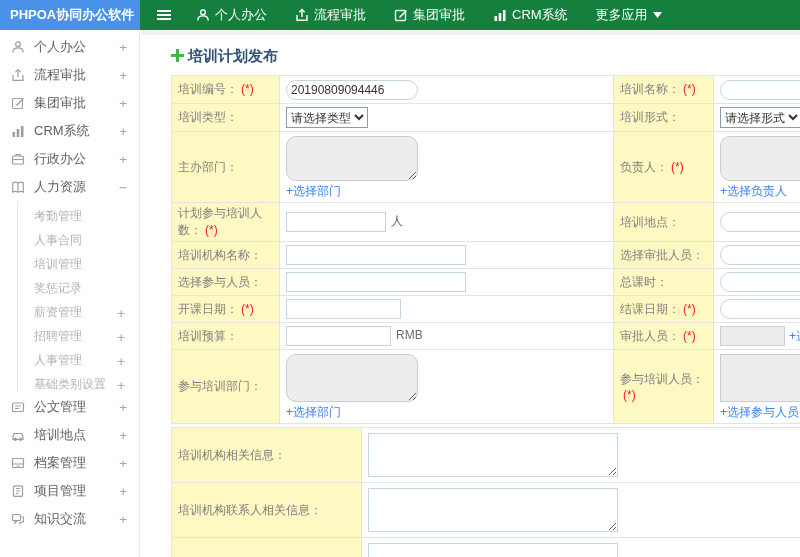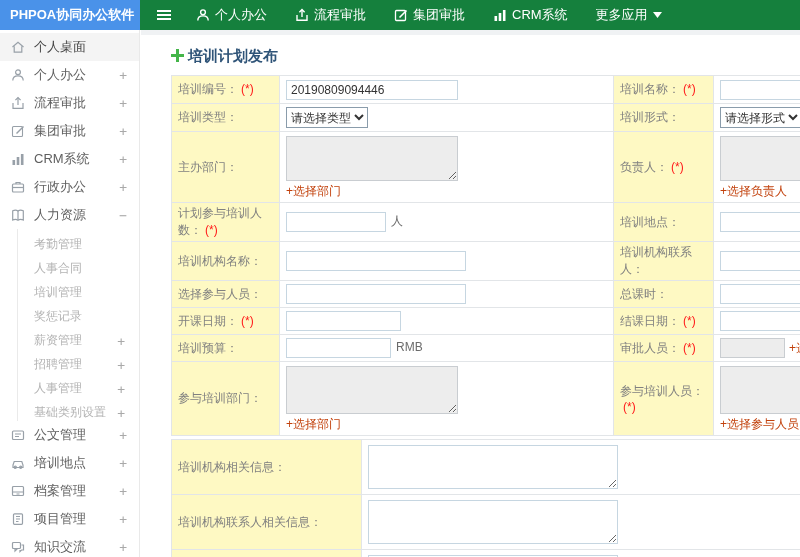--- a/index.html
+++ b/index.html
@@ -45,24 +45,24 @@
   .req{ color:#ff1a1a; margin-left:3px;}
   input.txt{ height:20px; border:1px solid #c6d6e1; font-size:12px; color:#333;
     padding:1px 4px; vertical-align:middle; background:#fff;
     font-family:"Liberation Sans","DejaVu Sans",sans-serif;}
   select.sel{ height:21px; font-size:12px; color:#333; border:1px solid #8a9cab; background:#fff;
     font-family:"Liberation Sans","DejaVu Sans",sans-serif;}
   textarea.gbox{ background:#ededed; border:1px solid #c9cdd1; resize:both;
     display:block; margin:2px 0;}
   textarea.wbox{ background:#fff; border:1px solid #c6d6e1; resize:both;
     display:block; margin:3px 0; width:250px; height:44px;}
-  a.lnk{ color:#c2410c; text-decoration:none; cursor:pointer; white-space:nowrap;}
+  a.lnk{ color:#3b82f6; text-decoration:none; cursor:pointer; white-space:nowrap;}
   .sfx{ margin-left:5px; color:#6b6b6b;}
   .w65{width:65px;} .w100{width:100px;} .w105{width:105px;} .w115{width:115px;}
-  .w140{width:140px;} .w150{width:172px;} .w180{width:180px;}
+  .w140{width:140px;} .w150{width:132px;border-radius:10px;} .w180{width:180px;}
   .h45{height:45px;} .h48{height:48px;}
   tr.rh{height:27px;} tr.rh1{height:28px;} tr.big{height:64px;} tr.big2{height:63px;}
   tr.ta{height:55px;} tr.ta2{height:50px;}
   .gap{height:3px;}
   .inline{display:flex; align-items:center; gap:4px;}
 </style>
 </head>
 <body>
 
 <div class="topbar">
@@ -120,29 +120,20 @@
       <span>
         <svg width="9" height="6" viewBox="0 0 9 6" fill="#fff">
             <path d="M0 0h9L4.5 6z"></path>
           </svg>
       </span>
     </div>
   </div>
 </div>
 
 <div class="sidebar">
-  <div class="sitem active">
-    <span class="ic">
-      <svg width="14" height="14" viewBox="0 0 14 14" fill="none" stroke="currentColor" stroke-width="1.2">
-          <path d="M1.5 7L7 2.2 12.5 7"></path>
-          <path d="M3.2 6.2v6h7.6v-6"></path>
-        </svg>
-    </span>
-    <span class="slbl">个人桌面</span>
-  </div>
   <div class="sitem">
     <span class="ic">
       <svg width="14" height="14" viewBox="0 0 14 14" fill="none" stroke="currentColor" stroke-width="1.2">
           <circle cx="7" cy="4.3" r="2.4"></circle>
           <path d="M1.8 12.5c0-2.9 2.3-4.6 5.2-4.6s5.2 1.7 5.2 4.6"></path>
         </svg>
     </span>
     <span class="slbl">个人办公</span>
     <span class="tog">+</span>
   </div>
@@ -331,21 +322,21 @@
       </tr>
       <tr class="rh">
         <td class="lblc"><span>计划参与培训人数：</span><span class="req">(*)</span></td>
         <td><input class="txt w100" style=""><span class="sfx">人</span></td>
         <td class="lblc"><span>培训地点：</span></td>
         <td><input class="txt w150" style=""></td>
       </tr>
       <tr class="rh">
         <td class="lblc"><span>培训机构名称：</span></td>
         <td><input class="txt w180" style=""></td>
-        <td class="lblc"><span>培训机构联系人：</span></td>
+        <td class="lblc"><span>选择审批人员：</span></td>
         <td><input class="txt w150" style=""></td>
       </tr>
       <tr class="rh">
         <td class="lblc"><span>选择参与人员：</span></td>
         <td><input class="txt w180" style=""></td>
         <td class="lblc"><span>总课时：</span></td>
         <td><input class="txt w150" style=""></td>
       </tr>
       <tr class="rh">
         <td class="lblc"><span>开课日期：</span><span class="req">(*)</span></td>

